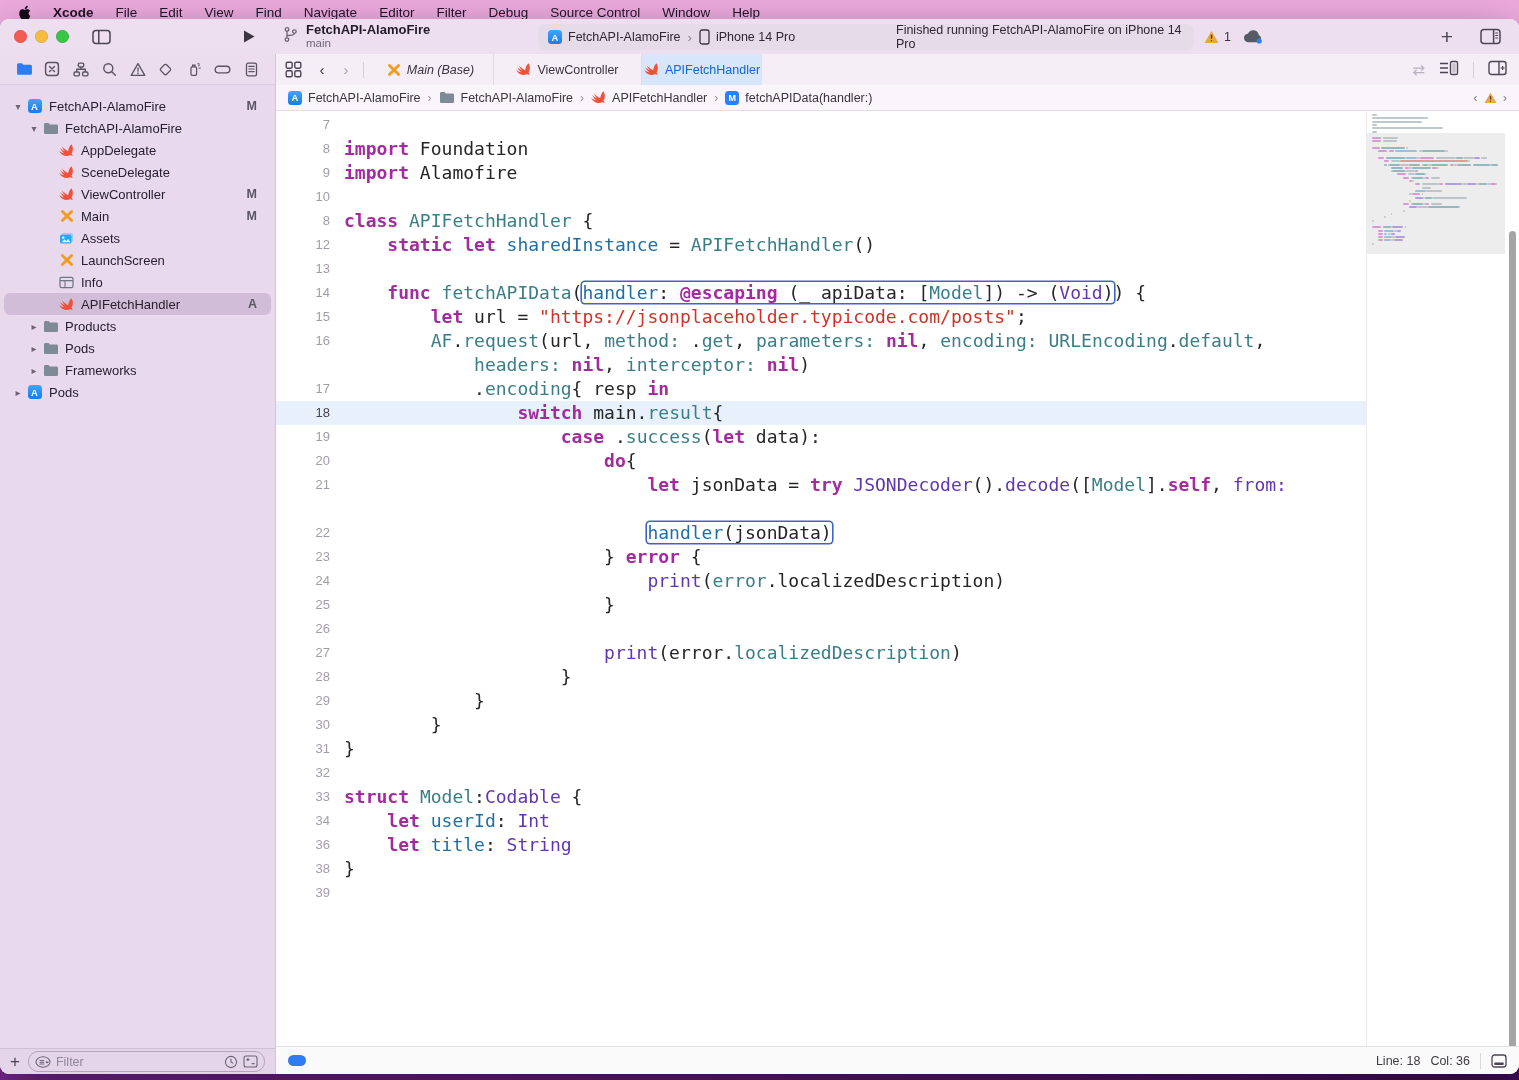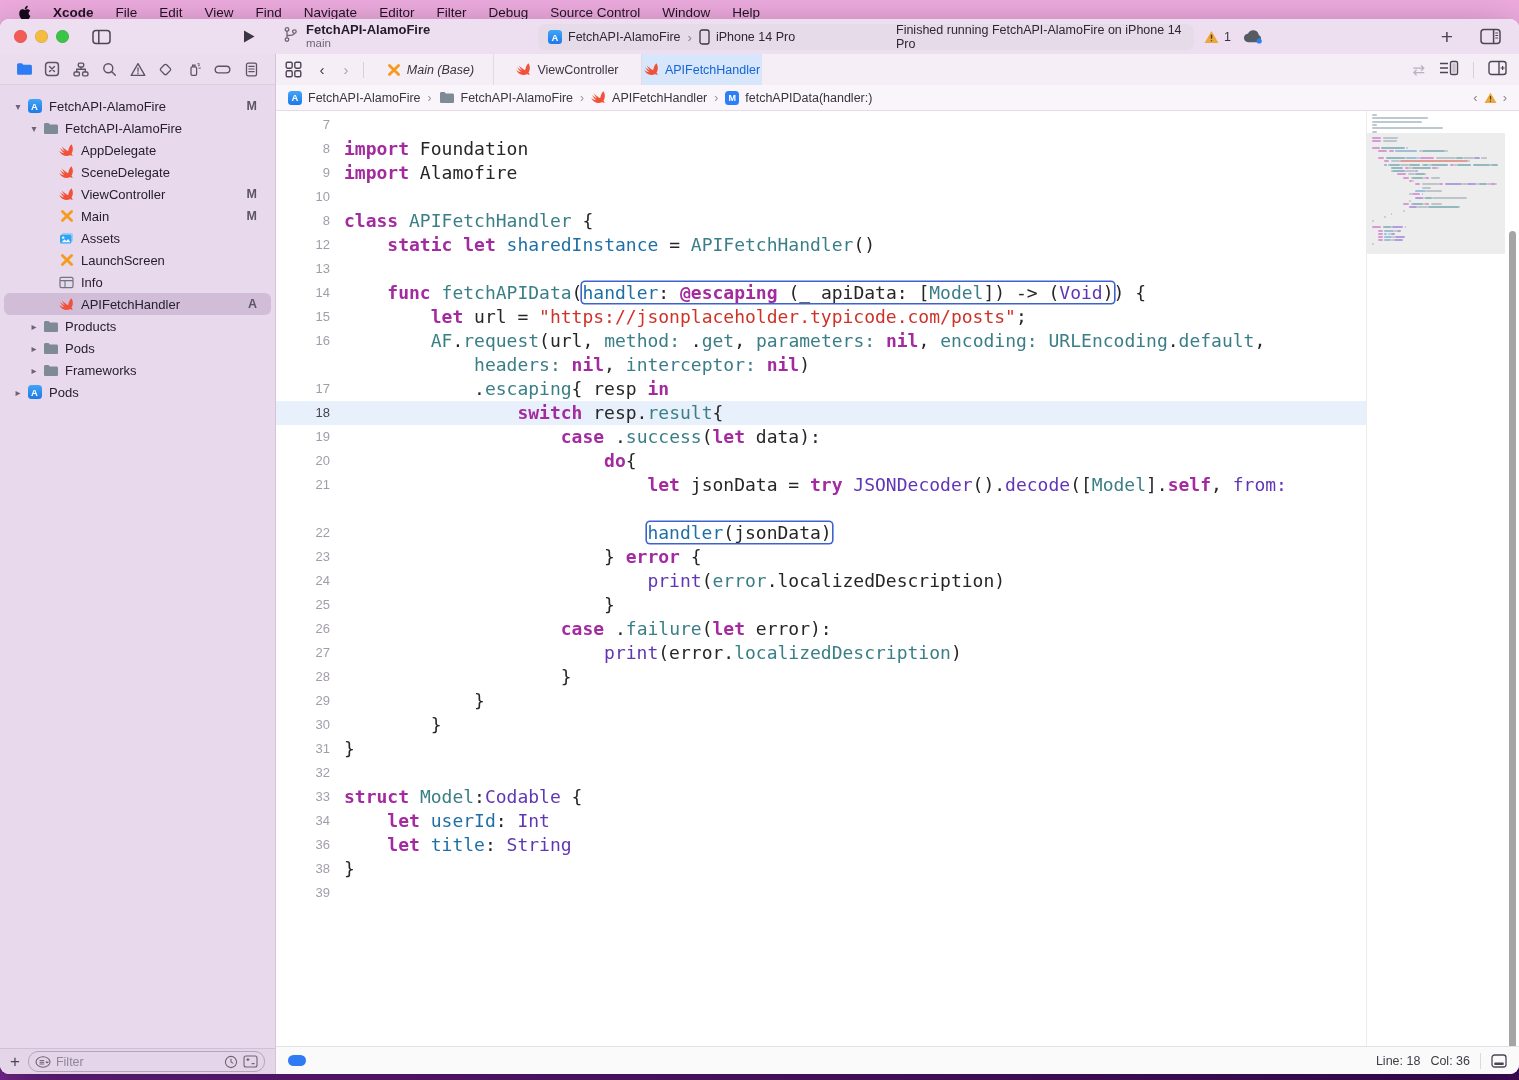--- a/index.html
+++ b/index.html
@@ -503,31 +503,31 @@
         <div class="crow"><span class="ln">8</span><span><span class="kw">import</span><span class="pl"> Foundation</span></span></div>
         <div class="crow"><span class="ln">9</span><span><span class="kw">import</span><span class="pl"> Alamofire</span></span></div>
         <div class="crow"><span class="ln">10</span><span></span></div>
         <div class="crow"><span class="ln">8</span><span><span class="kw">class</span><span class="pl"> </span><span class="ty">APIFetchHandler</span><span class="pl"> {</span></span></div>
         <div class="crow"><span class="ln">12</span><span><span class="pl">    </span><span class="kw">static</span><span class="pl"> </span><span class="kw">let</span><span class="pl"> </span><span class="vr">sharedInstance</span><span class="pl"> = </span><span class="ty">APIFetchHandler</span><span class="pl">()</span></span></div>
         <div class="crow"><span class="ln">13</span><span></span></div>
         <div class="crow"><span class="ln">14</span><span><span class="pl">    </span><span class="kw">func</span><span class="pl"> </span><span class="ty">fetchAPIData</span><span class="pl">(</span><span class="cbox"><span class="vr">handler</span><span class="pl">: </span><span class="kw">@escaping</span><span class="pl"> (_ apiData: [</span><span class="ty">Model</span><span class="pl">]) -&gt; (</span><span class="ot">Void</span><span class="pl">)</span></span><span class="pl">) {</span></span></div>
         <div class="crow"><span class="ln">15</span><span><span class="pl">        </span><span class="kw">let</span><span class="pl"> url = </span><span class="st">"https://jsonplaceholder.typicode.com/posts"</span><span class="pl">;</span></span></div>
         <div class="crow"><span class="ln">16</span><span><span class="pl">        </span><span class="ty">AF</span><span class="pl">.</span><span class="ty">request</span><span class="pl">(url, </span><span class="ty">method:</span><span class="pl"> .</span><span class="ty">get</span><span class="pl">, </span><span class="ty">parameters:</span><span class="pl"> </span><span class="kw">nil</span><span class="pl">, </span><span class="ty">encoding:</span><span class="pl"> </span><span class="ty">URLEncoding</span><span class="pl">.</span><span class="ty">default</span><span class="pl">,</span></span></div>
         <div class="crow"><span class="ln"></span><span><span class="pl">            </span><span class="ty">headers:</span><span class="pl"> </span><span class="kw">nil</span><span class="pl">, </span><span class="ty">interceptor:</span><span class="pl"> </span><span class="kw">nil</span><span class="pl">)</span></span></div>
-        <div class="crow"><span class="ln">17</span><span><span class="pl">            .</span><span class="ty">escaping</span><span class="pl">{ resp </span><span class="kw">in</span></span></div>
-        <div class="crow hl"><span class="ln">18</span><span><span class="pl">                </span><span class="kw">switch</span><span class="pl"> resp.</span><span class="ty">result</span><span class="pl">{</span></span></div>
+        <div class="crow"><span class="ln">17</span><span><span class="pl">            .</span><span class="ty">encoding</span><span class="pl">{ resp </span><span class="kw">in</span></span></div>
+        <div class="crow hl"><span class="ln">18</span><span><span class="pl">                </span><span class="kw">switch</span><span class="pl"> main.</span><span class="ty">result</span><span class="pl">{</span></span></div>
         <div class="crow"><span class="ln">19</span><span><span class="pl">                    </span><span class="kw">case</span><span class="pl"> .</span><span class="ty">success</span><span class="pl">(</span><span class="kw">let</span><span class="pl"> data):</span></span></div>
         <div class="crow"><span class="ln">20</span><span><span class="pl">                        </span><span class="kw">do</span><span class="pl">{</span></span></div>
         <div class="crow"><span class="ln">21</span><span><span class="pl">                            </span><span class="kw">let</span><span class="pl"> jsonData = </span><span class="kw">try</span><span class="pl"> </span><span class="ot">JSONDecoder</span><span class="pl">().</span><span class="ot">decode</span><span class="pl">([</span><span class="ty">Model</span><span class="pl">].</span><span class="kw">self</span><span class="pl">, </span><span class="ot">from:</span></span></div>
         <div class="crow"><span class="ln"></span></div>
         <div class="crow"><span class="ln">22</span><span><span class="pl">                            </span><span class="cbox"><span class="vr">handler</span><span class="pl">(jsonData)</span></span></span></div>
         <div class="crow"><span class="ln">23</span><span><span class="pl">                        } </span><span class="kw">error</span><span class="pl"> {</span></span></div>
         <div class="crow"><span class="ln">24</span><span><span class="pl">                            </span><span class="ot">print</span><span class="pl">(</span><span class="ty">error</span><span class="pl">.localizedDescription)</span></span></div>
         <div class="crow"><span class="ln">25</span><span><span class="pl">                        }</span></span></div>
-        <div class="crow"><span class="ln">26</span><span><span class="pl">                    </span><span class="kw">case</span><span class="pl"> .</span><span class="ty">failure</span><span class="pl">(</span><span class="kw">let</span><span class="pl"> error):</span></span></div>
+        <div class="crow"><span class="ln">26</span></div>
         <div class="crow"><span class="ln">27</span><span><span class="pl">                        </span><span class="ot">print</span><span class="pl">(error.</span><span class="ty">localizedDescription</span><span class="pl">)</span></span></div>
         <div class="crow"><span class="ln">28</span><span><span class="pl">                    }</span></span></div>
         <div class="crow"><span class="ln">29</span><span><span class="pl">            }</span></span></div>
         <div class="crow"><span class="ln">30</span><span><span class="pl">        }</span></span></div>
         <div class="crow"><span class="ln">31</span><span><span class="pl">}</span></span></div>
         <div class="crow"><span class="ln">32</span><span></span></div>
         <div class="crow"><span class="ln">33</span><span><span class="kw">struct</span><span class="pl"> </span><span class="ty">Model</span><span class="pl">:</span><span class="ot">Codable</span><span class="pl"> {</span></span></div>
         <div class="crow"><span class="ln">34</span><span><span class="pl">    </span><span class="kw">let</span><span class="pl"> </span><span class="vr">userId</span><span class="pl">: </span><span class="ot">Int</span></span></div>
         <div class="crow"><span class="ln">36</span><span><span class="pl">    </span><span class="kw">let</span><span class="pl"> </span><span class="vr">title</span><span class="pl">: </span><span class="ot">String</span></span></div>
         <div class="crow"><span class="ln">38</span><span><span class="pl">}</span></span></div>

